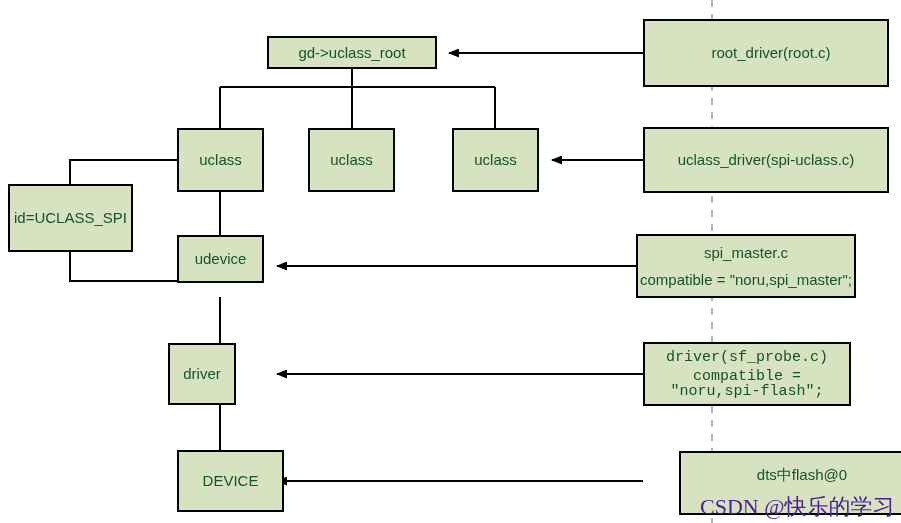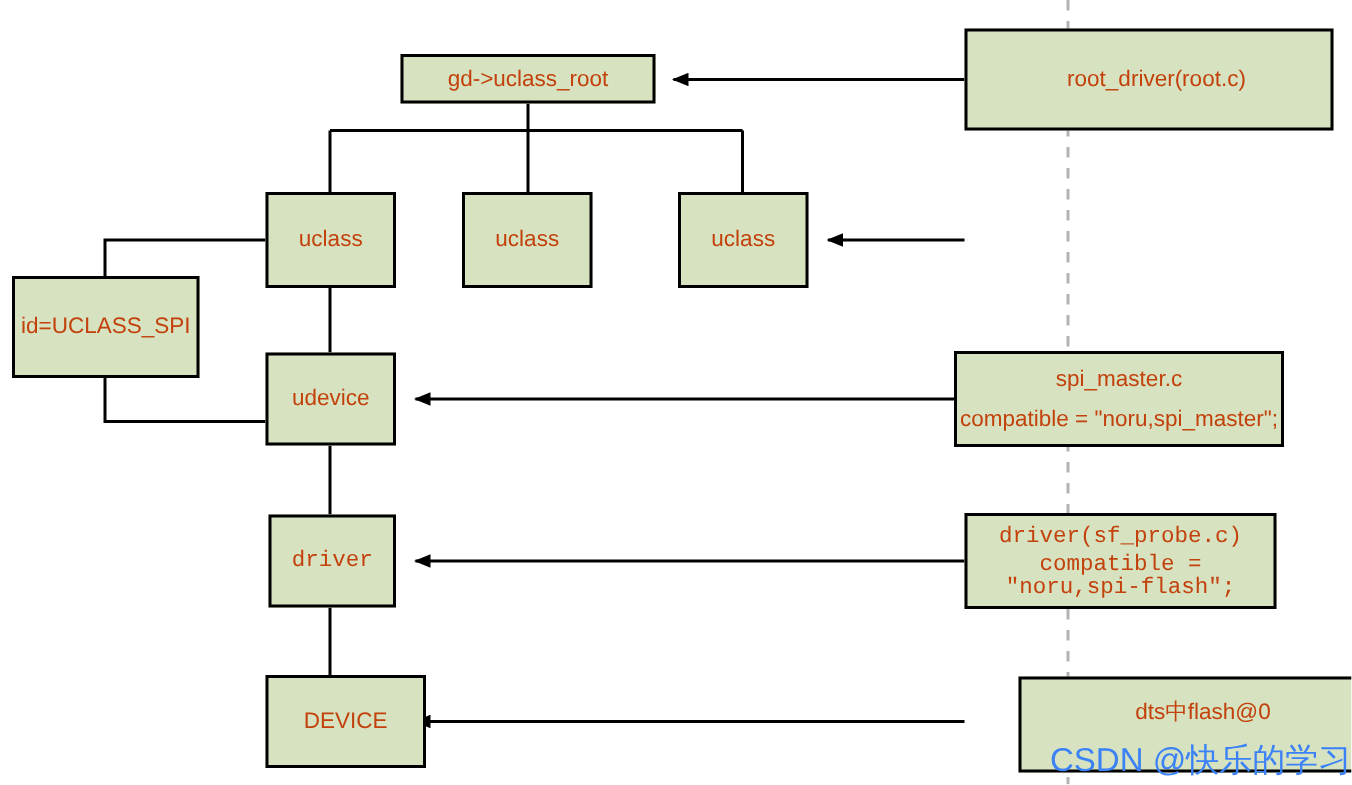--- a/index.html
+++ b/index.html
@@ -26,43 +26,43 @@
   }
   .node {
     position: absolute;
     box-sizing: border-box;
     background: #d7e3c0;
     border: 2px solid #000000;
     display: flex;
     flex-direction: column;
     align-items: center;
     justify-content: center;
-    color: #c2410c;
+    color: #14532d;
     font-size: 15px;
     line-height: 1.05;
     text-align: center;
     z-index: 3;
   }
   .node .line2 {
     display: block;
   }
   .node.two-line {
     line-height: 1.0;
   }
   .node.spaced .line1 { margin-bottom: 12px; }
   .node.tight .line1 { margin-bottom: 4px; }
 
   .watermark {
     position: absolute;
     z-index: 5;
-    color: #3b82f6;
+    color: #4c1d95;
     font-size: 22px;
     white-space: nowrap;
     pointer-events: none;
-    font-family: Liberation Sans, sans-serif;
+    font-family: Liberation Serif, serif;
   }
 </style>
 </head>
 <body>
 
 <div id="canvas">
 
   <svg id="wires" viewBox="0 0 901 523" xmlns="http://www.w3.org/2000/svg">
     <defs>
       <marker id="arrow" markerWidth="11" markerHeight="9" refX="10" refY="4.5" orient="auto" markerUnits="userSpaceOnUse">
@@ -105,36 +105,39 @@
   </div>
 
   <div class="node" style="left:452px; top:128px; width:87px; height:64px;">
     <span>uclass</span>
   </div>
 
   <div class="node" style="left:8px; top:184px; width:125px; height:68px; font-size:15px;text-align:center;">
     <span>id=UCLASS_SPI</span>
   </div>
 
-  <div class="node" style="left:177px; top:235px; width:87px; height:62px;">
+  <div class="node" style="left:177px; top:235px; width:87px; height:48px;">
     <span>udevice</span>
   </div>
 
-  <div class="node" style="left:179px; top:343px; width:85px; height:62px;font-family:Liberation Mono, monospace;">
+  <div class="node" style="left:168px; top:343px; width:68px; height:62px;">
     <span>driver</span>
   </div>
 
   <div class="node" style="left:177px; top:450px; width:107px; height:62px;">
     <span>DEVICE</span>
   </div>
 
   <div class="node" style="left:643px; top:19px; width:246px; height:68px;padding-left:10px;">
     <span>root_driver(root.c)</span>
   </div>
 
+  <div class="node" style="left:643px; top:127px; width:246px; height:66px;">
+    <span>uclass_driver(spi-uclass.c)</span>
+  </div>
 
   <div class="node two-line spaced" style="left:636px; top:234px; width:220px; height:64px;text-align:center;">
     <span class="line1">spi_master.c</span>
     <span class="line2">compatible = "noru,spi_master";</span>
   </div>
 
   <div class="node two-line tight" style="left:643px; top:342px; width:208px; height:64px;font-family:Liberation Mono, monospace;">
     <span class="line1">driver(sf_probe.c)</span>
     <span class="line2">compatible = "noru,spi-flash";</span>
   </div>

